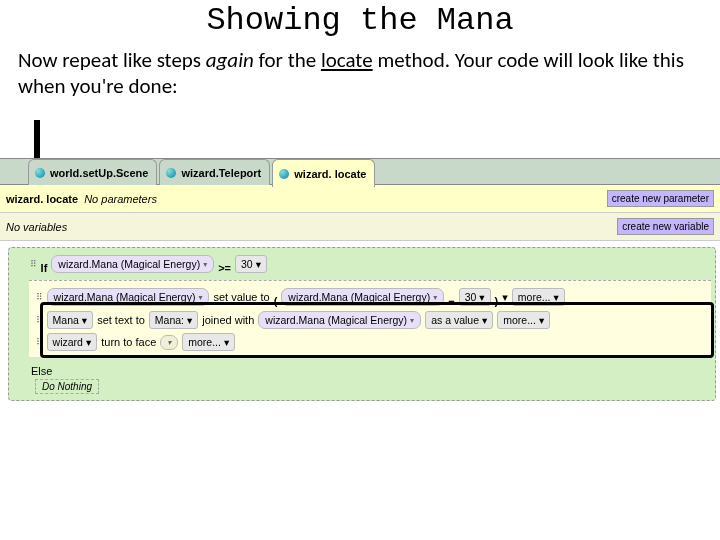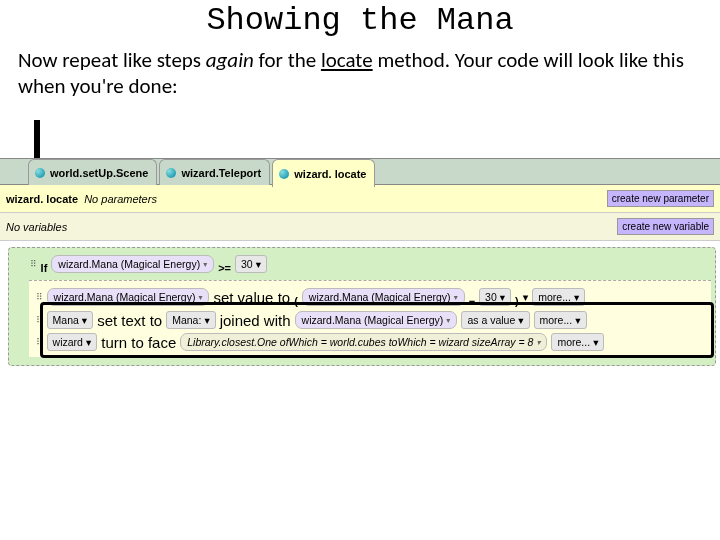--- a/index.html
+++ b/index.html
@@ -23,21 +23,21 @@
   .btn-create { background: #c4b5fd; border: 1px solid #999; padding: 2px 4px; font-size: 10px; cursor: pointer; }
   .code-area { padding: 6px 4px 4px 4px; background: #fff; }
   .if-block { background: #d4efc4; border: 1px dashed #999; border-radius: 4px; padding: 4px 4px 4px 20px; margin-left: 4px; }
   .inner-block { background: #ffffe0; border-top: 1px dashed #aaa; padding: 4px 0 4px 6px; margin: 4px 0; }
   .cond-row { display: flex; align-items: center; gap: 4px; font-size: 11px; padding: 2px 0; position: relative; }
   .paramtile { background: #e8e8f8; border: 1px solid #bbb; border-radius: 7px; padding: 2px 6px; font-size: 10.5px; display: inline-flex; align-items: center; gap: 3px; white-space: nowrap; }
   .paramtile .drop { font-size: 8px; color: #666; }
   .purple { background: #e8e0f8; }
   .label-tile { background: #e8e8e8; border: 1px solid #bbb; border-radius: 3px; padding: 2px 5px; font-size: 10.5px; display: inline-flex; align-items: flex-end; gap: 3px; white-space: nowrap; }
   .txt { font-size: 11px; font-weight: bold; margin-top: 8px; }
-  .txt-plain { font-size: 15px; }
+  .txt-plain { font-size: 11px; }
   .box-outline { position: absolute; border: 3px solid #000; border-radius: 4px; pointer-events: none; }
   #box1 { top: 302px; left: 40px; width: 674px; height: 56px; }
   .else-block { font-size: 11px; padding: 4px 2px 2px 2px; }
   .donothing { border: 1px dashed #aaa; display: inline-block; padding: 1px 6px; font-style: italic; font-size: 10px; margin: 2px 0 0 4px; }
   .arrow { position: absolute; top: 120px; left: -4px; width: 60px; height: 240px; pointer-events: none; }
   .arrow-line { position: absolute; top: 0; left: 38px; width: 6px; height: 212px; background: #000; }
   .arrow-head { position: absolute; top: 206px; left: 26px; width: 0; height: 0; border-left: 15px solid transparent; border-right: 15px solid transparent; border-top: 22px solid #000; }
   .dots { font-size: 9px; color: #666; margin-left: 1px; }
 </style>
 </head>
@@ -152,28 +152,31 @@
         </div>
 
         <div class="cond-row">
           <span class="dots">⠿</span>
           <span class="label-tile">
               <span>wizard</span>
               <span class="drop">▾</span>
             </span>
           <span class="txt-plain">turn to face</span>
           <span class="paramtile" style="font-style:italic;background:#f0f0d8">
-              <span>Library.closest.One ofWhich = world.cubes   toWhich = wizard   sizeArray = 8</span>
               <span class="drop">▾</span>
             </span>
           <span class="label-tile">
               <span>more...</span>
               <span class="drop">▾</span>
             </span>
         </div>
       </div>
 
+      <div class="else-block">
+        <span>Else</span><br>
+        <span class="donothing">Do Nothing</span>
+      </div>
     </div>
   </div>
 
 </div>
 
 <div class="box-outline" id="box1"></div>
 
 </body></html>

